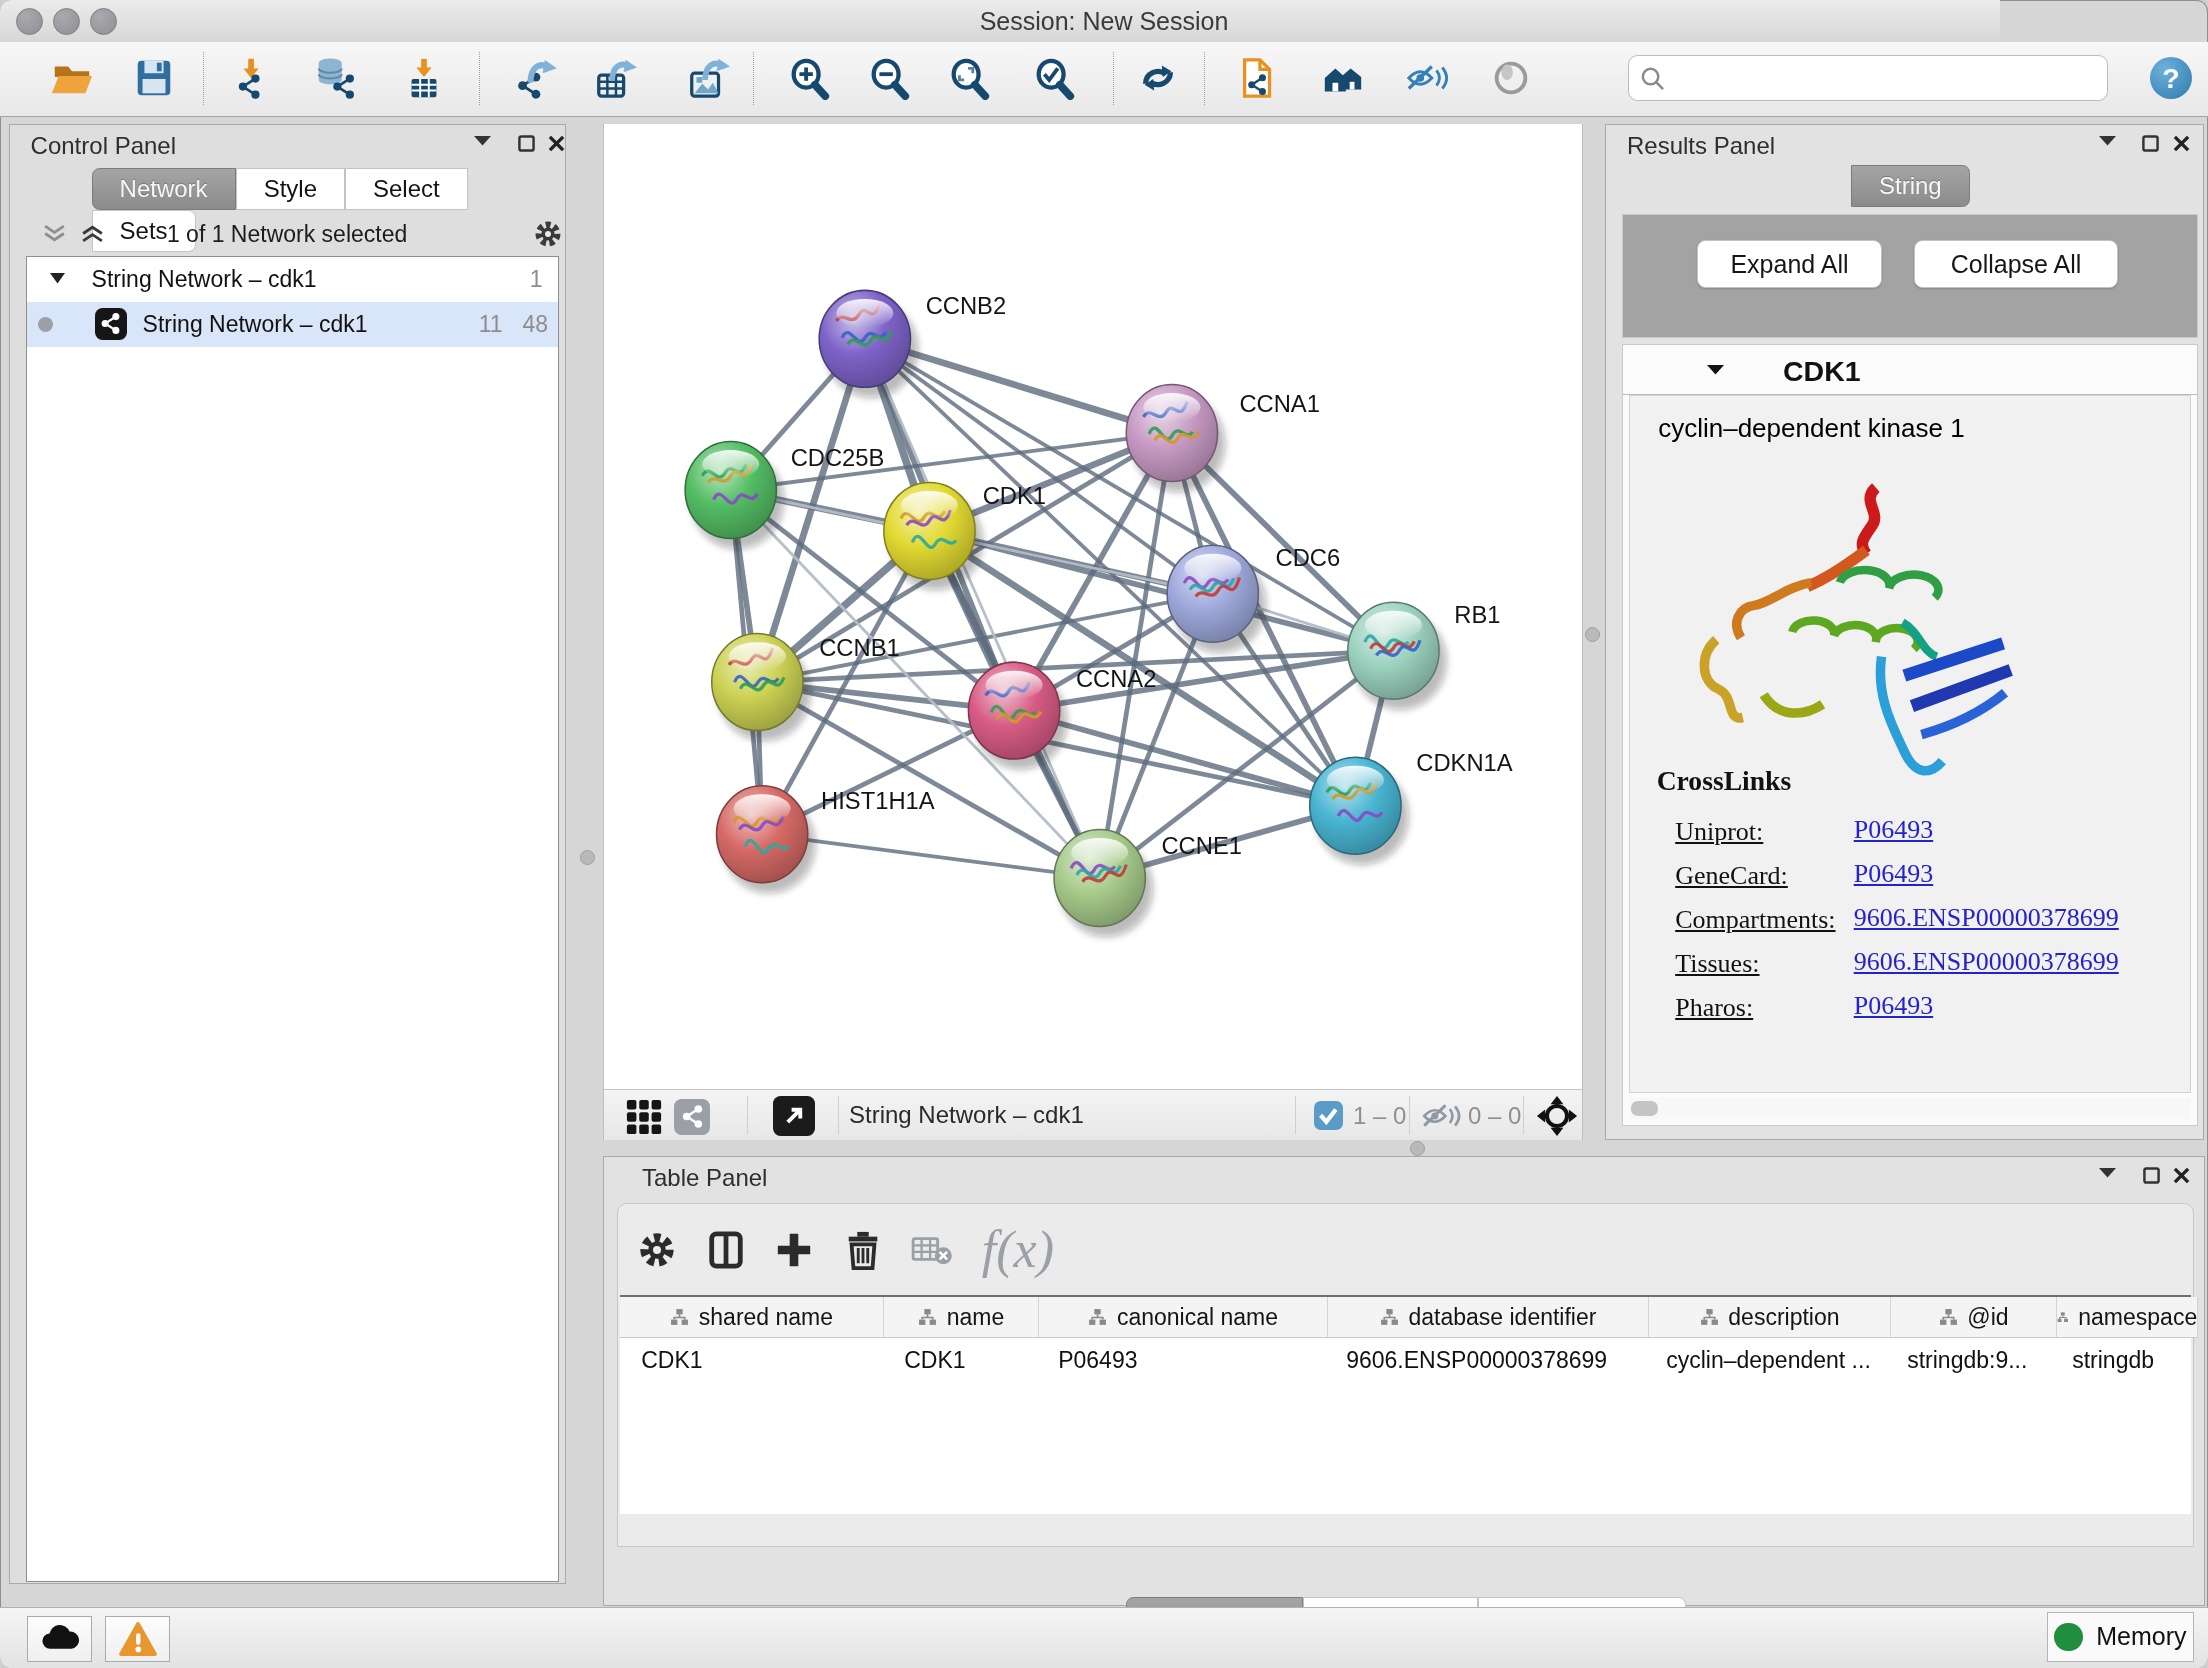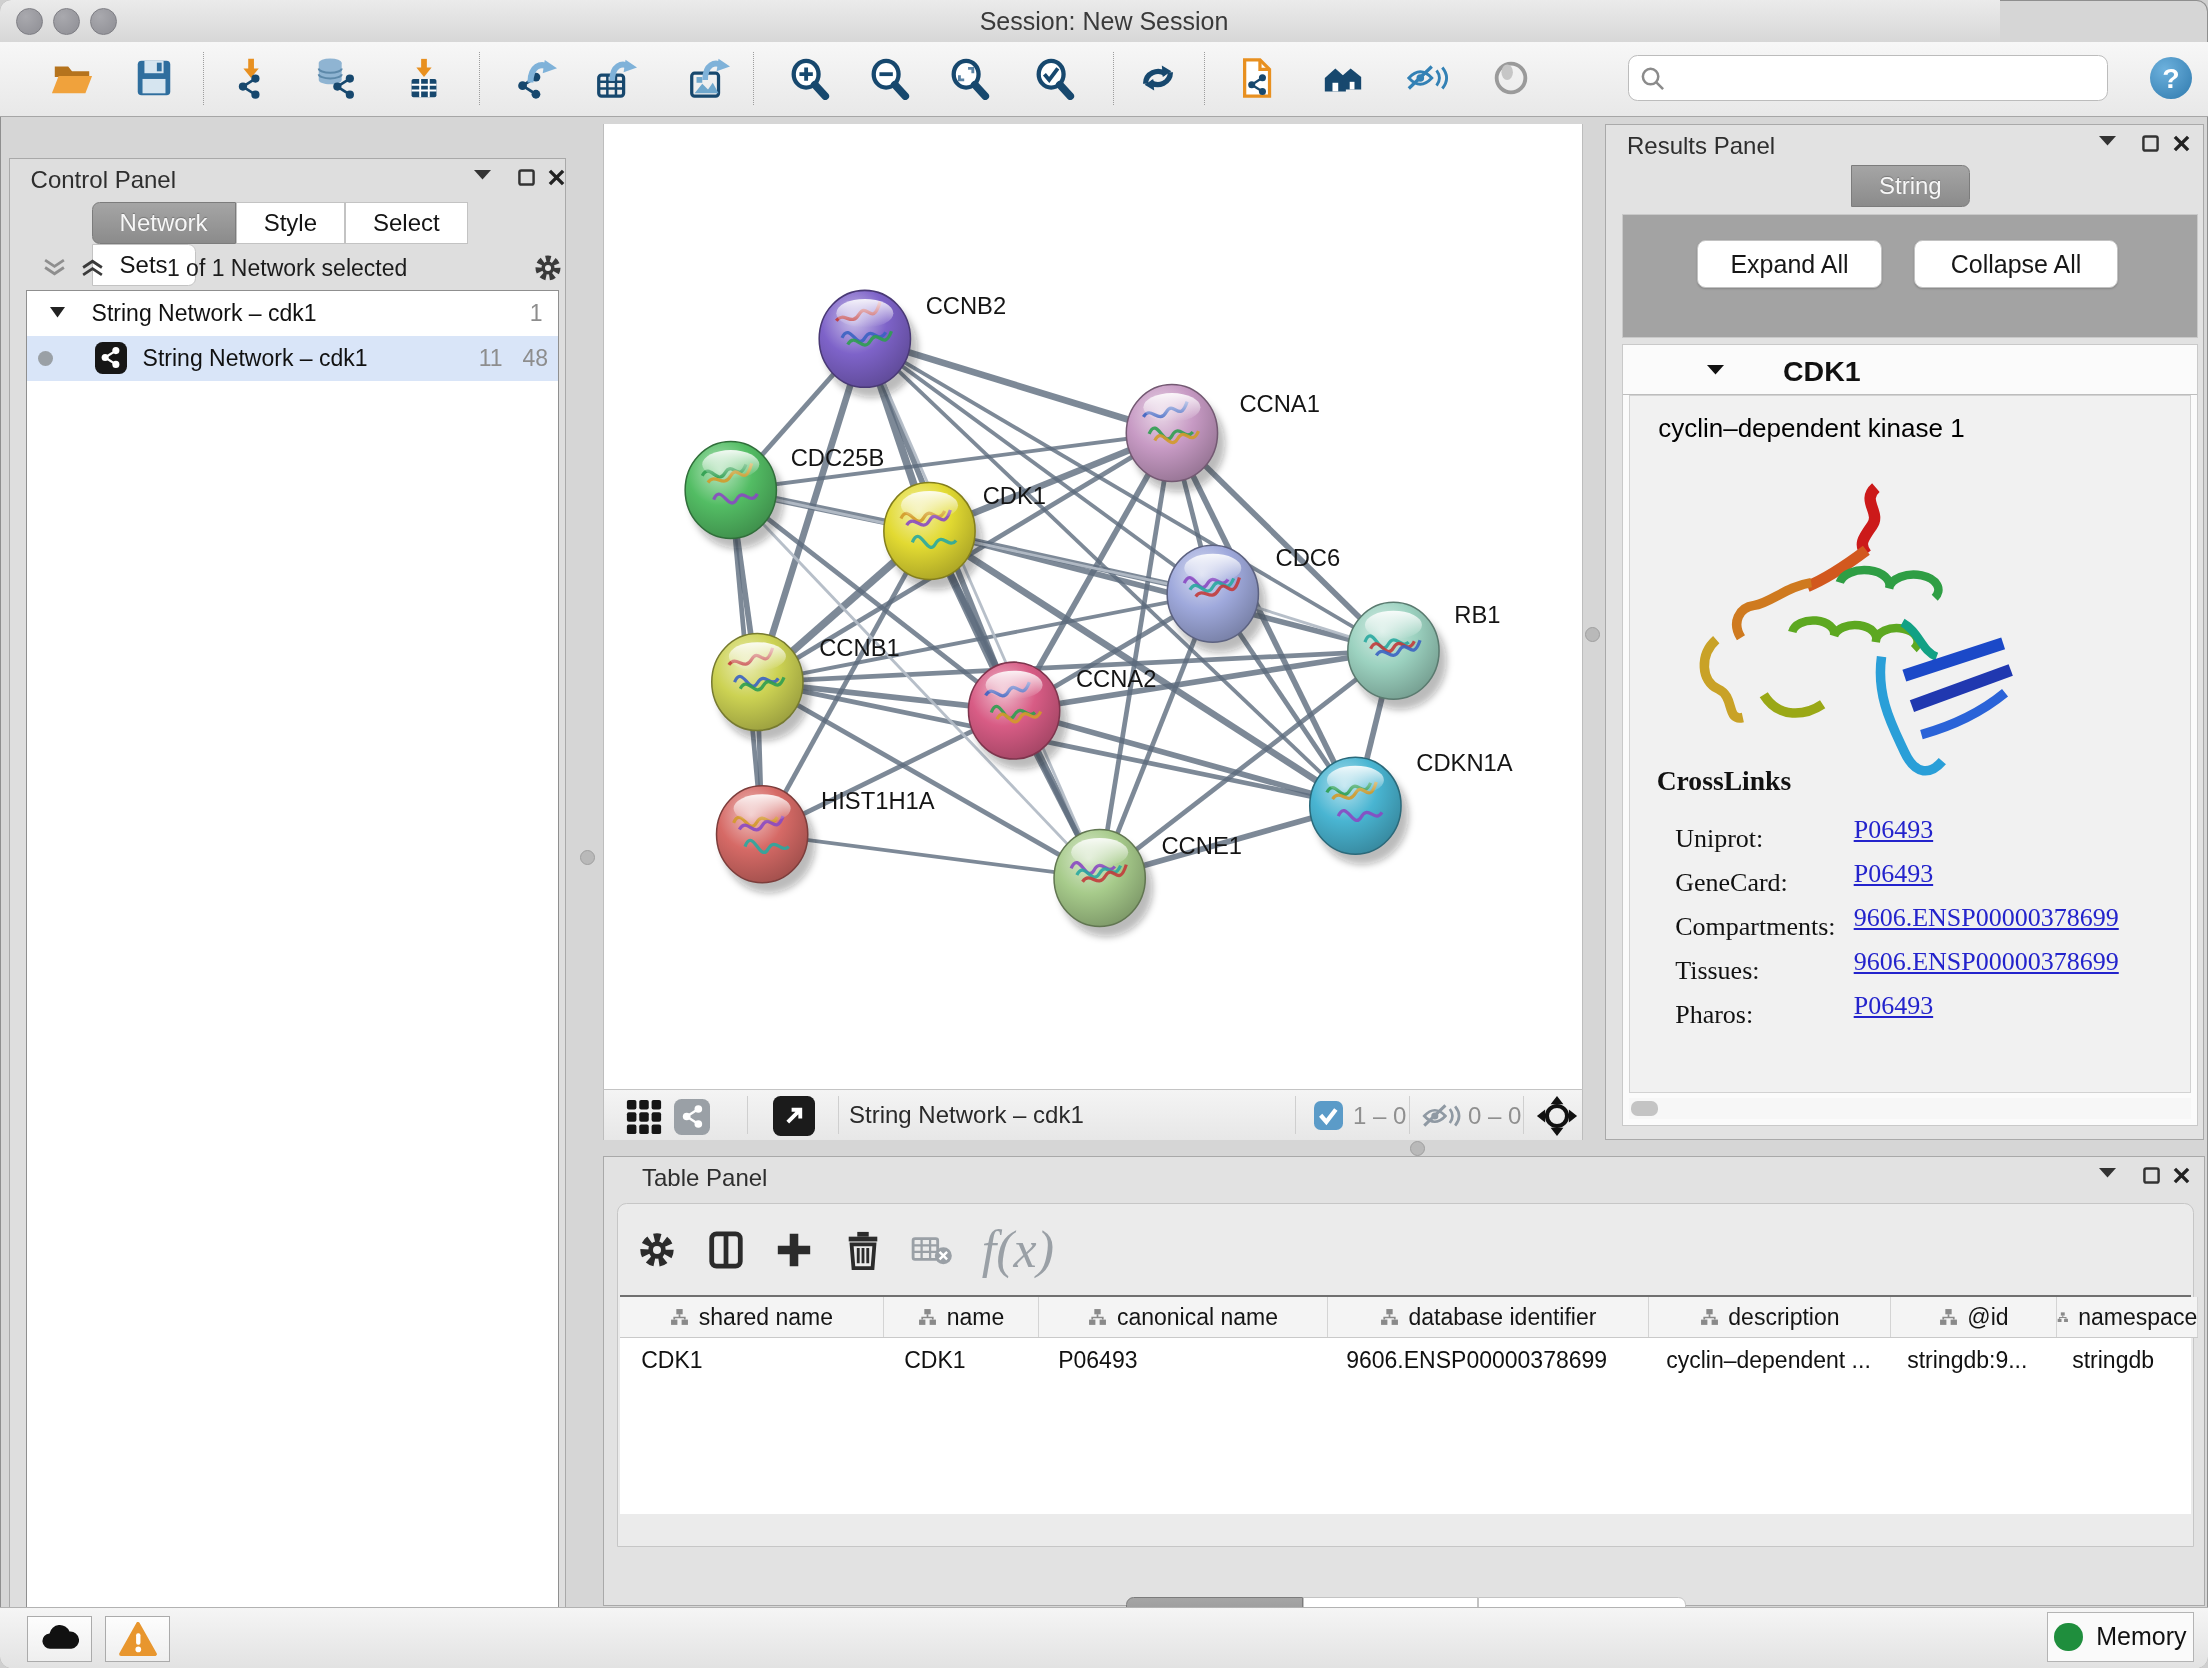--- a/index.html
+++ b/index.html
@@ -19,21 +19,21 @@
   .helpbtn{left:2150px;top:59px;width:42px;height:42px;border-radius:50%;background:radial-gradient(circle at 35% 30%,#6db1dd,#2e79ad);color:#fff;font-size:28.5px;font-weight:bold;text-align:center;line-height:42px;top:59px;}
   
   .panel{background:#dedede;border:1px solid #a9a9a9;}
   .phead{position:absolute;left:0;top:0;right:0;height:36px;font-size:24px;color:#2e2e2e;}
   .phead .t{position:absolute;left:21px;top:6.7px;}
   .pico{position:absolute;top:9.5px;}
   .tab{display:inline-block;height:40px;line-height:40px;padding:0 27px;font-size:24px;background:#fff;border:1px solid #c3c3c3;color:#141414;text-align:center;}
   .tab.first{border-radius:7.6px 0 0 7.6px;} .tab.last{border-radius:0 7.6px 7.6px 0;}
   .tab.on{background:linear-gradient(#a5a5a5,#8b8b8b);color:#f7f7f7;border-color:#7c7c7c;text-shadow:0 -1px 1px rgba(0,0,0,.25);}
   
-  .cpanel{left:8.6px;top:124px;width:555px;height:1458px;margin-top:34px;}
+  .cpanel{left:8.6px;top:124px;width:555px;height:1458px;}
   .cp-status{position:absolute;left:15px;top:93px;width:525px;height:34px;font-size:23px;color:#1c1c1c;}
   .cp-list{position:absolute;left:16px;top:131px;width:531px;height:1324px;background:#fff;border:1px solid #8f8f8f;}
   .cprow{position:relative;height:45px;font-size:23px;line-height:45px;color:#111;}
   .cprow .cnt{position:absolute;color:#8d8d8d;}
   .cprow.sel{background:#d9e5f8;}
   .sharesq{width:32px;height:32px;border-radius:7.6px;background:#161616;display:flex;align-items:center;justify-content:center;}
   
   .canvas{left:603px;top:124px;width:978px;height:965px;background:#fff;border-left:1px solid #bdbdbd;border-right:1px solid #bdbdbd;}
   .cbar{left:603px;top:1089px;width:978px;height:50px;background:linear-gradient(#f4f4f4,#e7e7e7);border-top:1px solid #c4c4c4;border-left:1px solid #bdbdbd;border-right:1px solid #bdbdbd;}
   .cbar .vsep{position:absolute;top:5.7px;height:38px;width:0;border-left:1.9px solid #cfcfcf;}
@@ -42,21 +42,21 @@
   .dot-handle{width:13.3px;height:13.3px;border-radius:50%;background:#b9b9b9;border:1px solid #9f9f9f;}
   
   .rpanel{left:1605px;top:124px;width:597px;height:1014px;background:#e2e2e2;border:1px solid #a9a9a9;}
   .rbox1{position:absolute;left:16px;top:89px;width:574px;height:122px;background:#a3a3a3;border:1.9px solid #c9c9c9;}
   .rbtn{position:absolute;top:25px;height:46px;background:#fff;border:1px solid #c2c2c2;border-radius:8.6px;font-size:25px;line-height:46px;text-align:center;color:#161616;box-shadow:0 1px 1.9px rgba(0,0,0,.18);}
   .rbox2{position:absolute;left:16px;top:219px;width:574px;height:780px;background:#fbfbfb;border:1.9px solid #c9c9c9;}
   .rhdr{position:absolute;left:0;top:0;right:0;height:49px;border-bottom:1px solid #bdbdbd;font-size:28.5px;font-weight:bold;color:#111;}
   .rdesc{position:absolute;left:5.7px;top:50px;right:5.7px;bottom:32px;background:#f1f1f1;border:1px solid #d2d2d2;}
   .serif{font-family:"Liberation Serif",serif;}
   .xl-row{position:relative;height:44px;font-size:26px;}
-  .xl-row .lab{position:absolute;left:28.5px;top:17px;color:#111;}
+  .xl-row .lab{position:absolute;left:28.5px;top:10px;color:#111;text-decoration:underline;}
   .xl-row .val{position:absolute;left:207px;top:7.6px;color:#2323cc;text-decoration:underline;}
   
   .tpanel{left:603px;top:1156px;width:1600px;height:448px;background:#e2e2e2;border:1px solid #a9a9a9;}
   .tcard{position:absolute;left:13.3px;top:46px;width:1575px;height:342px;background:#ebebeb;border:1px solid #c6c6c6;border-radius:9.5px 9.5px 0 0;}
   .ticons{position:absolute;left:19px;top:13.3px;height:65px;display:flex;align-items:center;gap:28.5px;}
   .ttable{position:absolute;left:1.9px;top:91px;width:1571px;height:217px;background:#fff;border-top:2.9px solid #6f6f6f;}
   .thead{position:absolute;left:0;top:0;height:40px;display:flex;background:#f4f4f4;border-bottom:1.9px solid #c9c9c9;}
   .th{position:relative;display:flex;align-items:center;justify-content:center;gap:9.5px;font-size:23px;color:#141414;border-right:1px solid #d4d4d4;}
   .trow{position:absolute;left:0;top:42px;height:42px;display:flex;font-size:23px;color:#111;}
   .td{padding-left:21px;line-height:42px;overflow:hidden;white-space:nowrap;}

